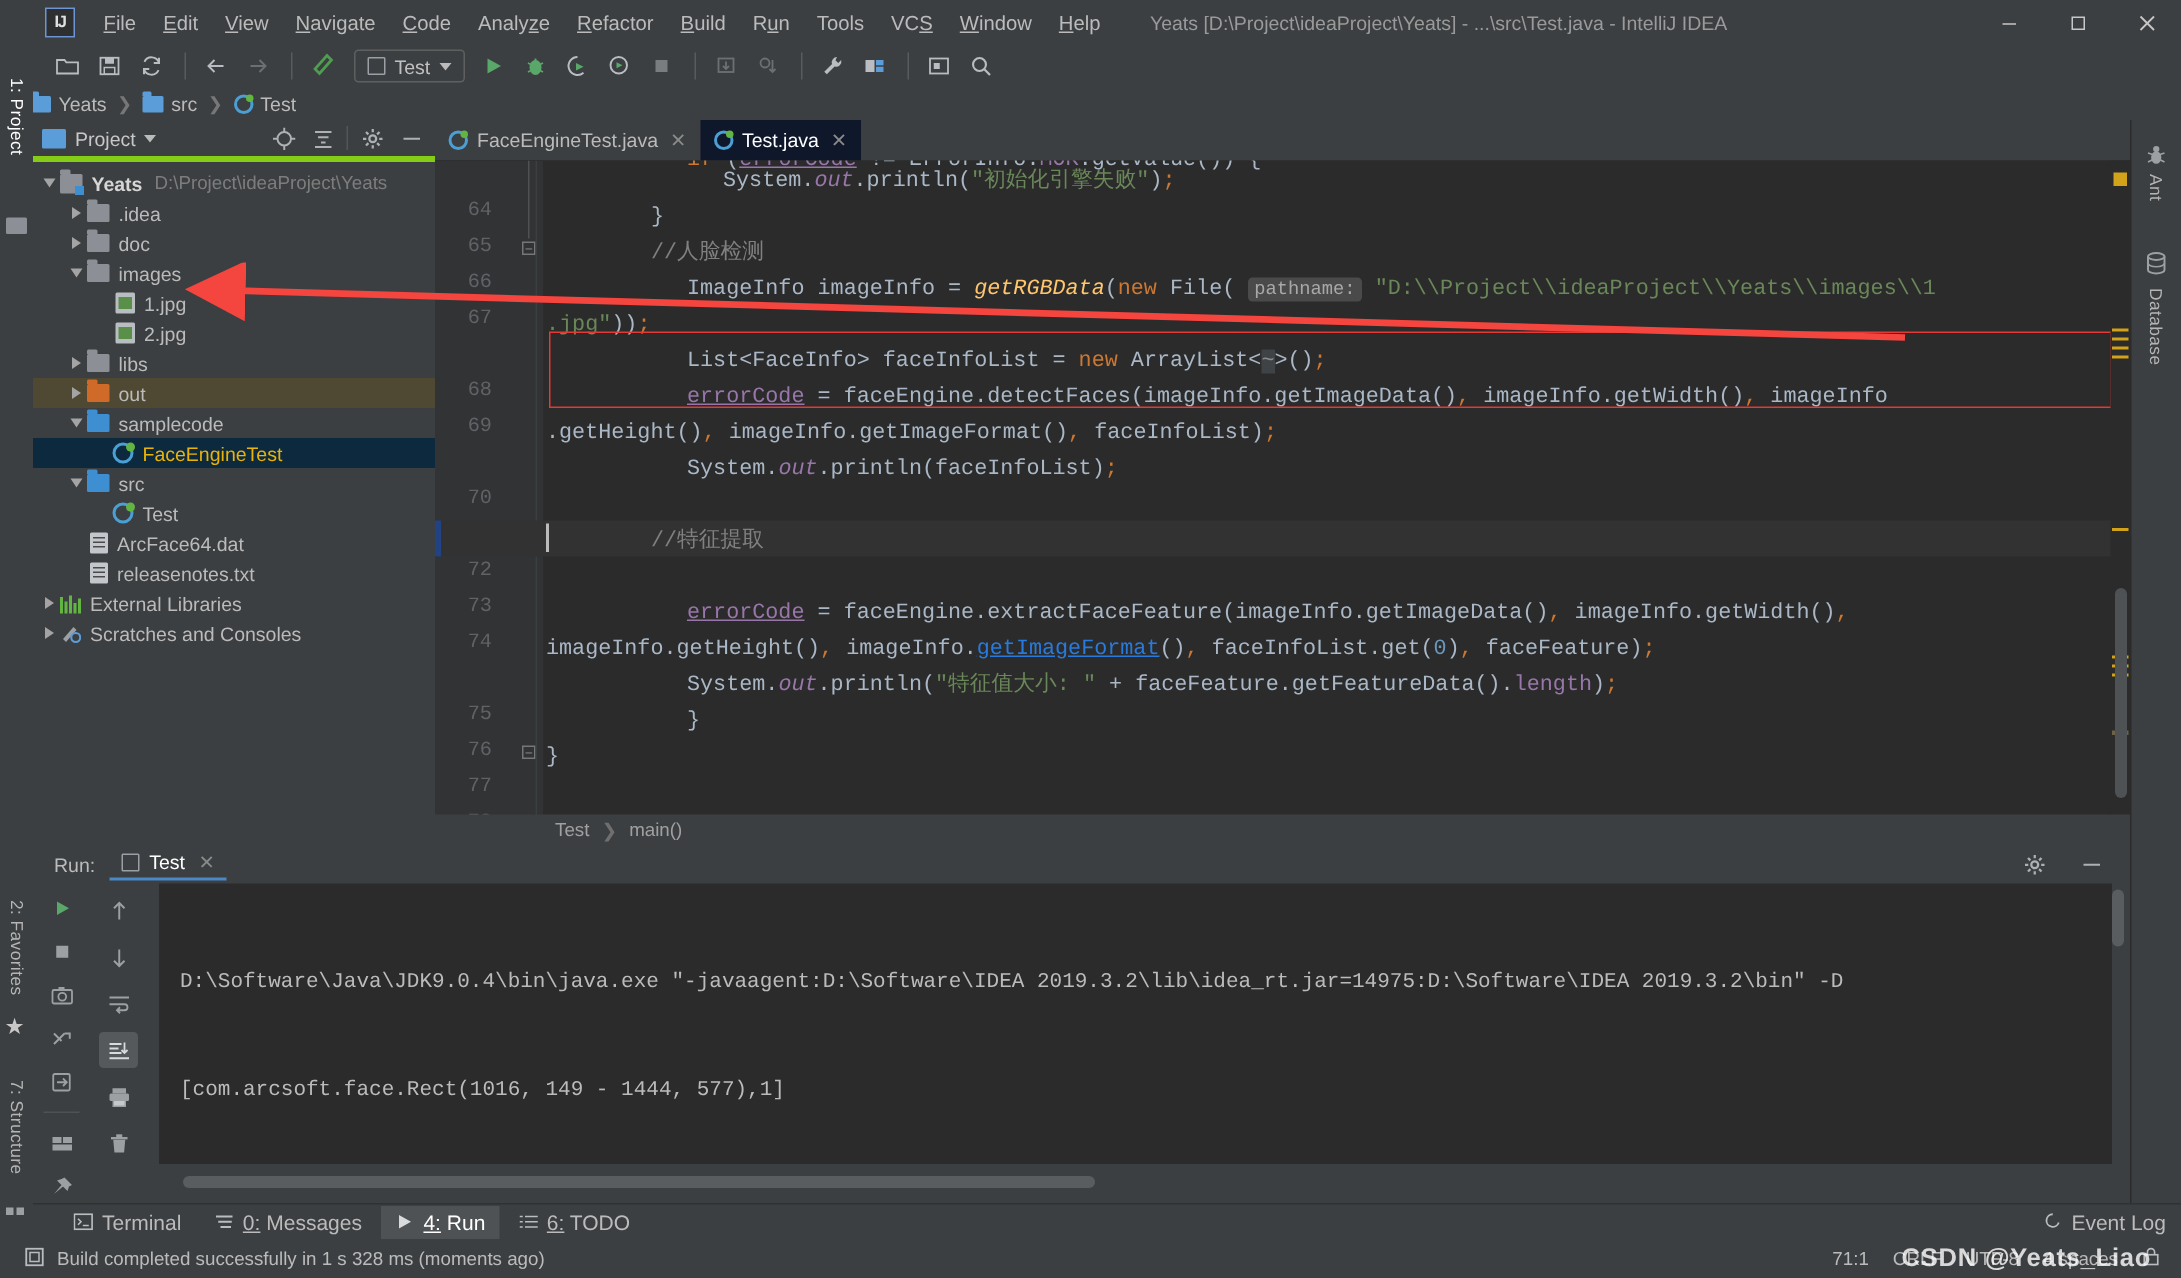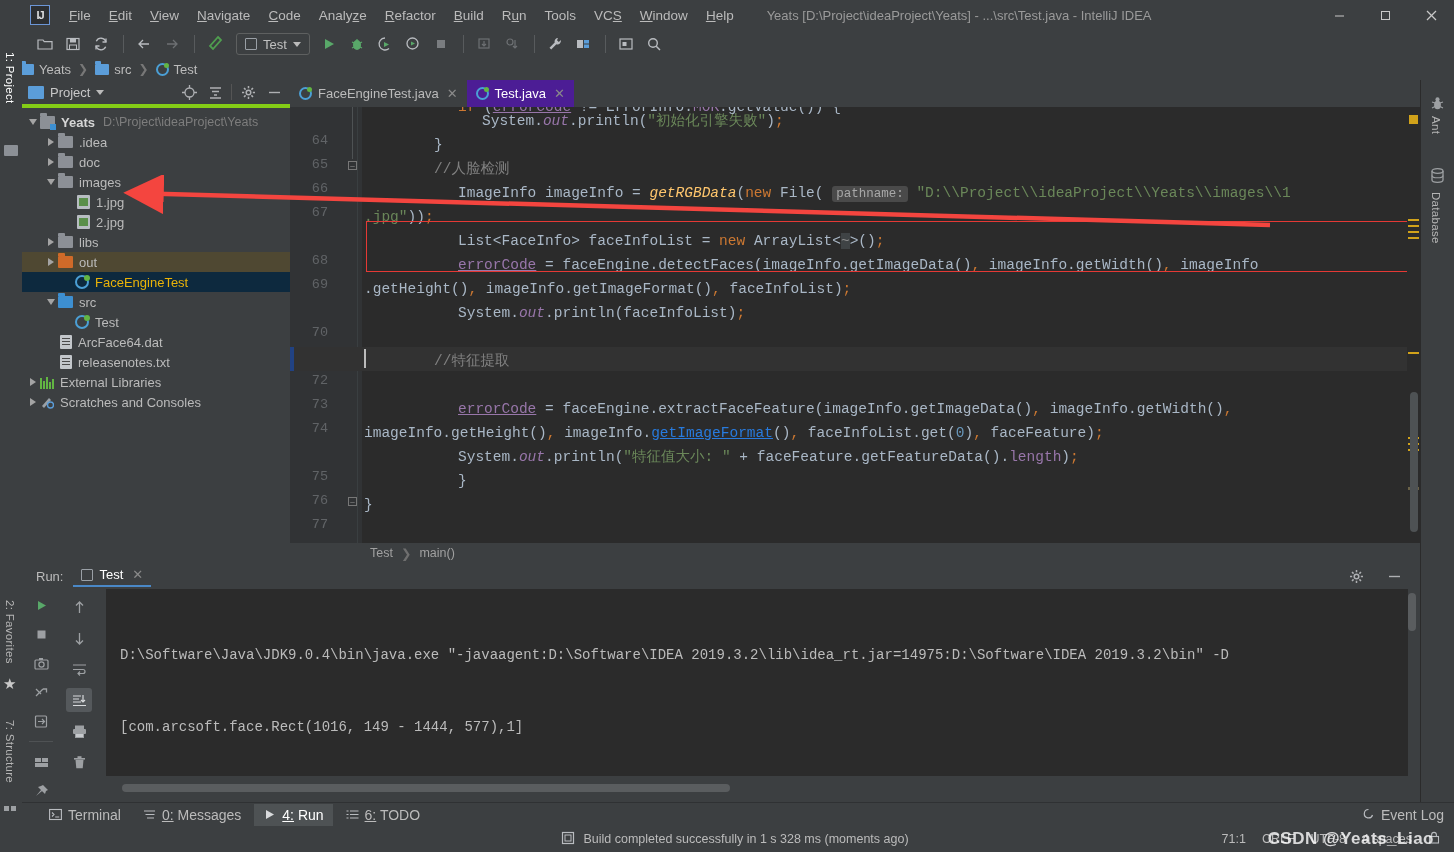--- a/index.html
+++ b/index.html
@@ -212,21 +212,21 @@
     position: absolute; left: 290px; top: 80px; width: 1130px; height: 480px;
     background: #2b2b2b;
   }
   .tabbar {
     height: 27px; background: #3c3f41; display: flex; align-items: stretch;
   }
   .etab {
     display: flex; align-items: center; gap: 6px; padding: 0 9px;
     font-size: 13px; color: #bbbbbb; cursor: default; position: relative;
   }
-  .etab.active { background: #4c1d95; color: #ffffff; }
+  .etab.active { background: #0f172a; color: #ffffff; }
   .etab .x { color: #8a8a8a; font-size: 13px; margin-left: 2px; }
 
   .code-wrap {
     position: relative; height: 453px; background: #2b2b2b; overflow: hidden;
   }
   .gutter {
     position: absolute; left: 0; top: 0; width: 72px; height: 100%;
     background: #313335;
   }
   .gutter-line {
@@ -352,21 +352,21 @@
     display: flex; align-items: center; gap: 6px; padding: 3px 9px;
   }
   .bb-item.active { background: #4e5254; color: #ffffff; }
   .bb-item u { text-decoration: underline; }
   .bb-right {
     position: absolute; right: 10px; display: flex; align-items: center; gap: 6px;
   }
   .statusbar {
     position: absolute; left: 0; top: 826px; width: 1454px; height: 26px;
     background: #3c3f41; display: flex; align-items: center;
-    padding-left: 16px; font-size: 12.5px; color: #bbbbbb; gap: 8px; justify-content: center;
+    padding-left: 16px; font-size: 12.5px; color: #bbbbbb; gap: 8px;
   }
   .sb-right {
     position: absolute; right: 14px; display: flex; align-items: center;
     gap: 16px; font-size: 12.5px; color: #bbbbbb;
   }
   .watermark {
     position: absolute; right: 20px; top: 826px; height: 26px;
     display: flex; align-items: center;
     font-size: 17px; color: rgba(255,255,255,.80); font-weight: bold;
     letter-spacing: .5px; pointer-events: none;
@@ -647,20 +647,27 @@
     </div>
 
     <div class="trow hl" style="padding-left:22px">
       <span class="arrow">
           <i></i>
         </span>
       <span class="ficon orange"></span>
       <span class="tlabel">out</span>
     </div>
 
+    <div class="trow" style="padding-left:22px">
+      <span class="arrow open">
+          <i></i>
+        </span>
+      <span class="ficon blue"></span>
+      <span class="tlabel">samplecode</span>
+    </div>
 
     <div class="trow sel" style="padding-left:53px">
       <span class="cicon"></span>
       <span class="tlabel">FaceEngineTest</span>
     </div>
 
     <div class="trow" style="padding-left:22px">
       <span class="arrow open">
           <i></i>
         </span>

